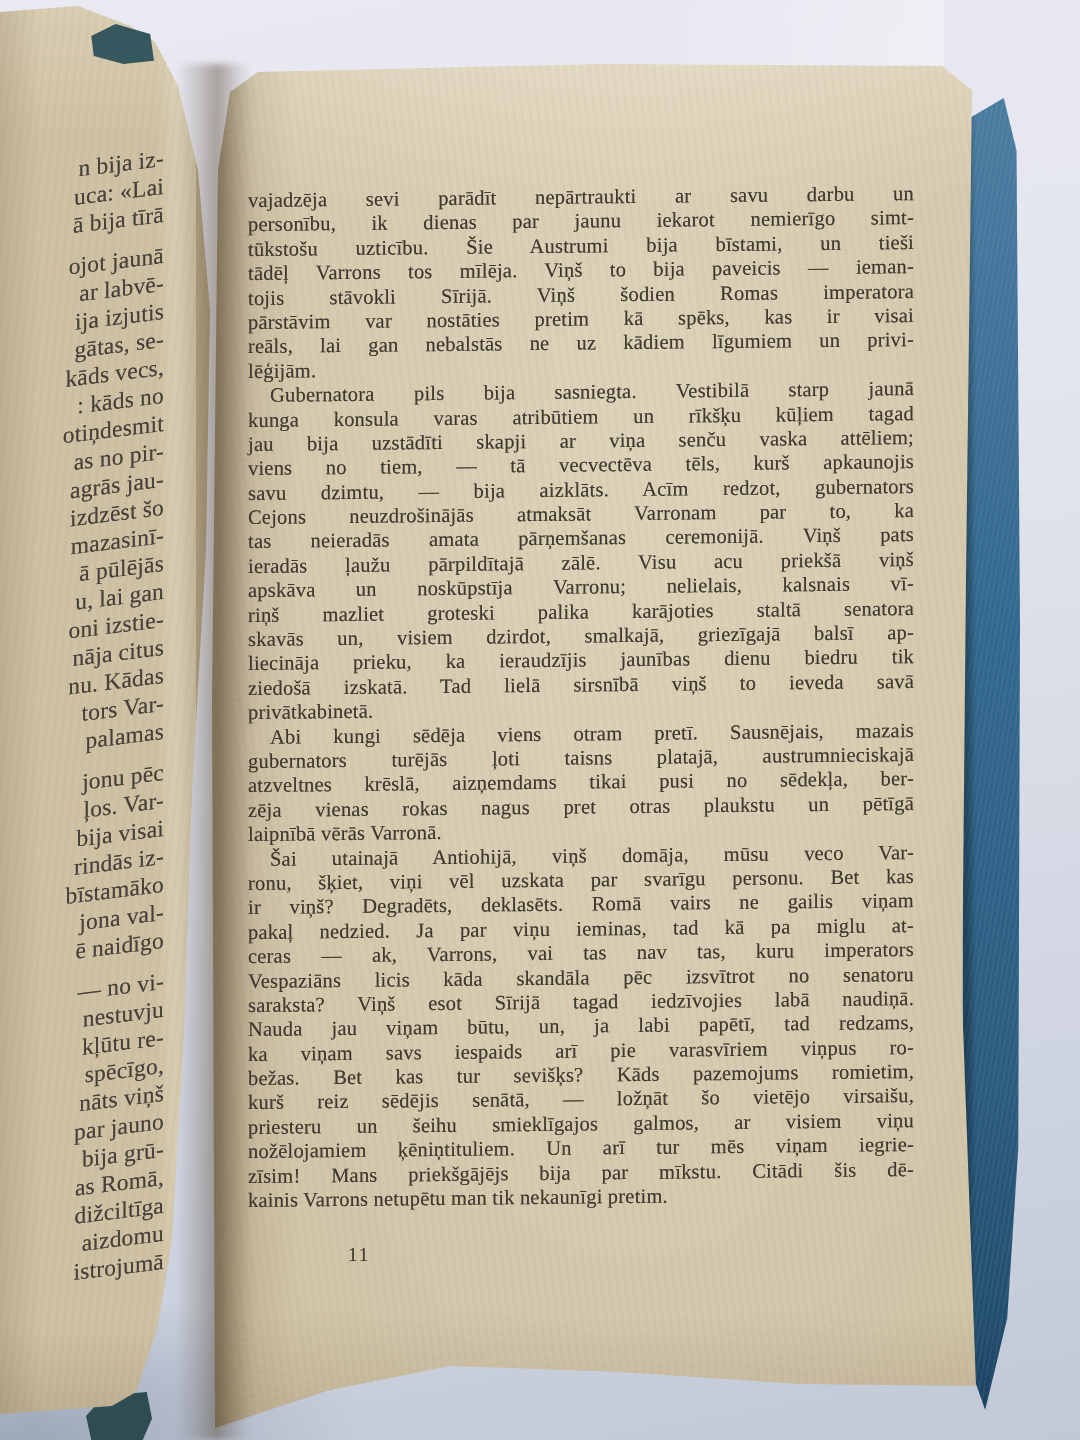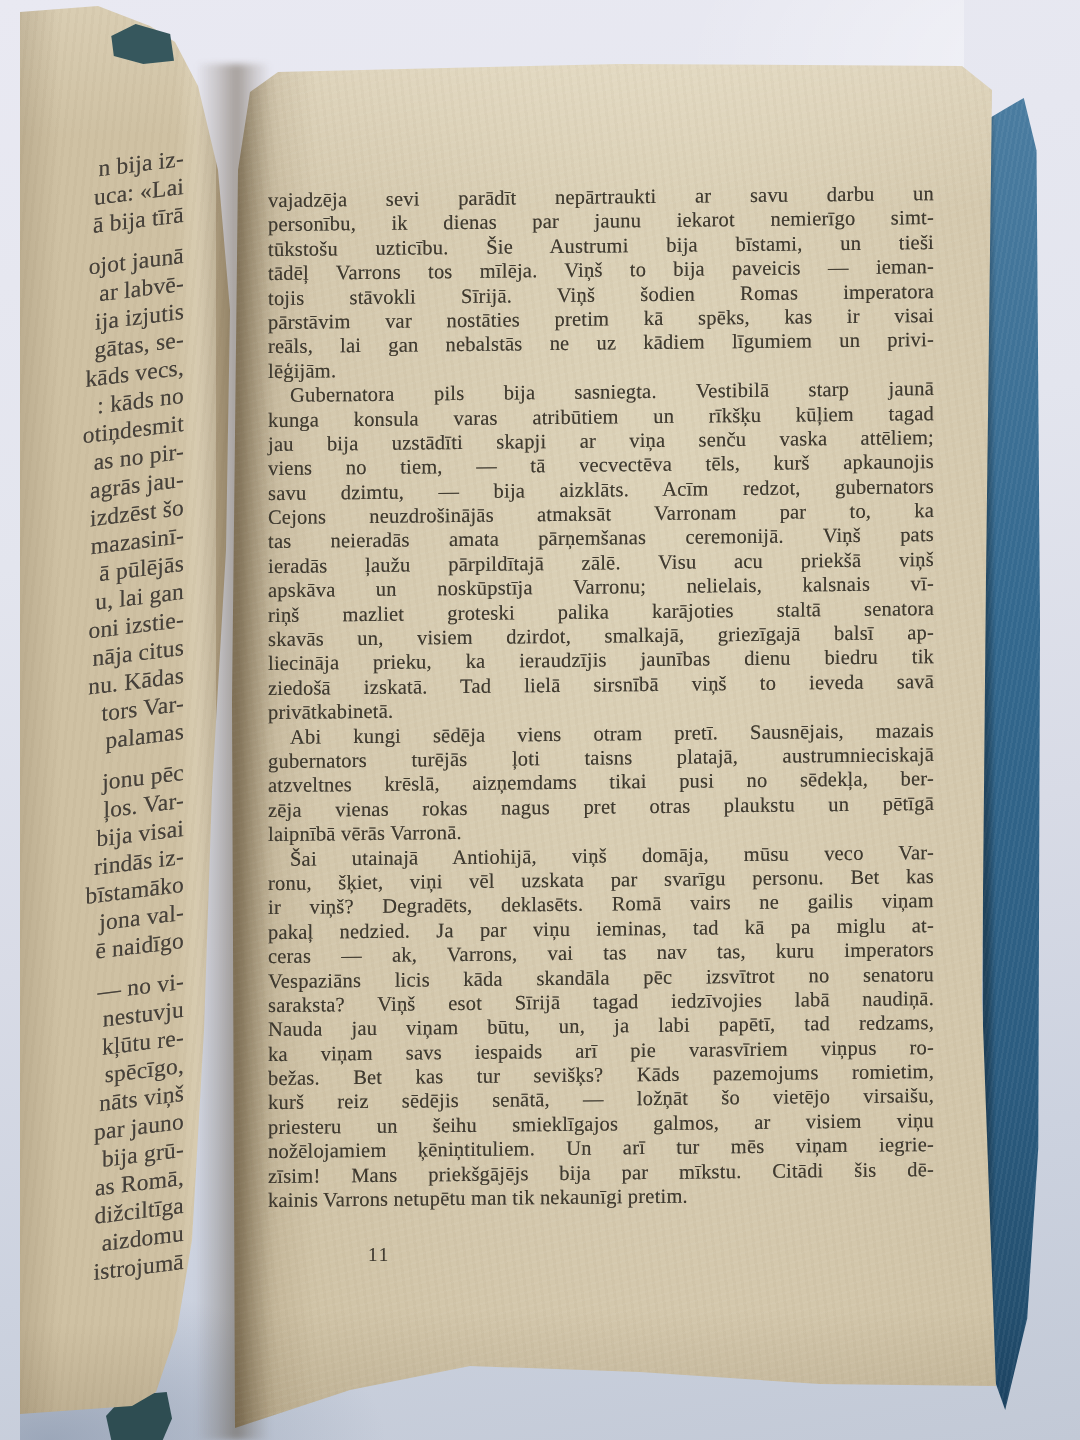--- a/index.html
+++ b/index.html
@@ -10,21 +10,21 @@
     --ink:#3f3a30;
     --cover-blue:#33688e;
     --teal:#36575d;
   }
   html,body{margin:0;padding:0;}
   body{
     width:1080px;height:1440px;overflow:hidden;
     font-family:"Liberation Serif","DejaVu Serif",serif;
     background:linear-gradient(170deg,var(--bg-top) 0%,#e3e5ee 35%,#d8dbe6 60%,#ccd2df 80%,var(--bg-bottom) 100%);
   }
-  .scene{position:relative;width:944px;height:1440px;margin-left:20px;}
+  .scene{position:relative;width:944px;height:1440px;}
   .backdrop-shade{
     position:absolute;inset:0;z-index:0;pointer-events:none;
     background:radial-gradient(ellipse 480px 220px at 30px 1440px,rgba(120,135,158,.55),transparent 70%),
                radial-gradient(ellipse 600px 300px at 1080px 60px,rgba(255,255,255,.5),transparent 70%);
   }
   
   .blue-edge{
     position:absolute;left:962px;top:98px;width:58px;height:1312px;z-index:1;
     background:linear-gradient(to bottom,#4a7ca0 0%,var(--cover-blue) 40%,#2b5c80 74%,#234f6f 92%,#1c4260 100%);
     clip-path:polygon(14% 1.5%,72% 0%,94% 4%,100% 40%,97% 80%,78% 93%,40% 100%,16% 97%,2% 88%,0% 40%,5% 4%);

